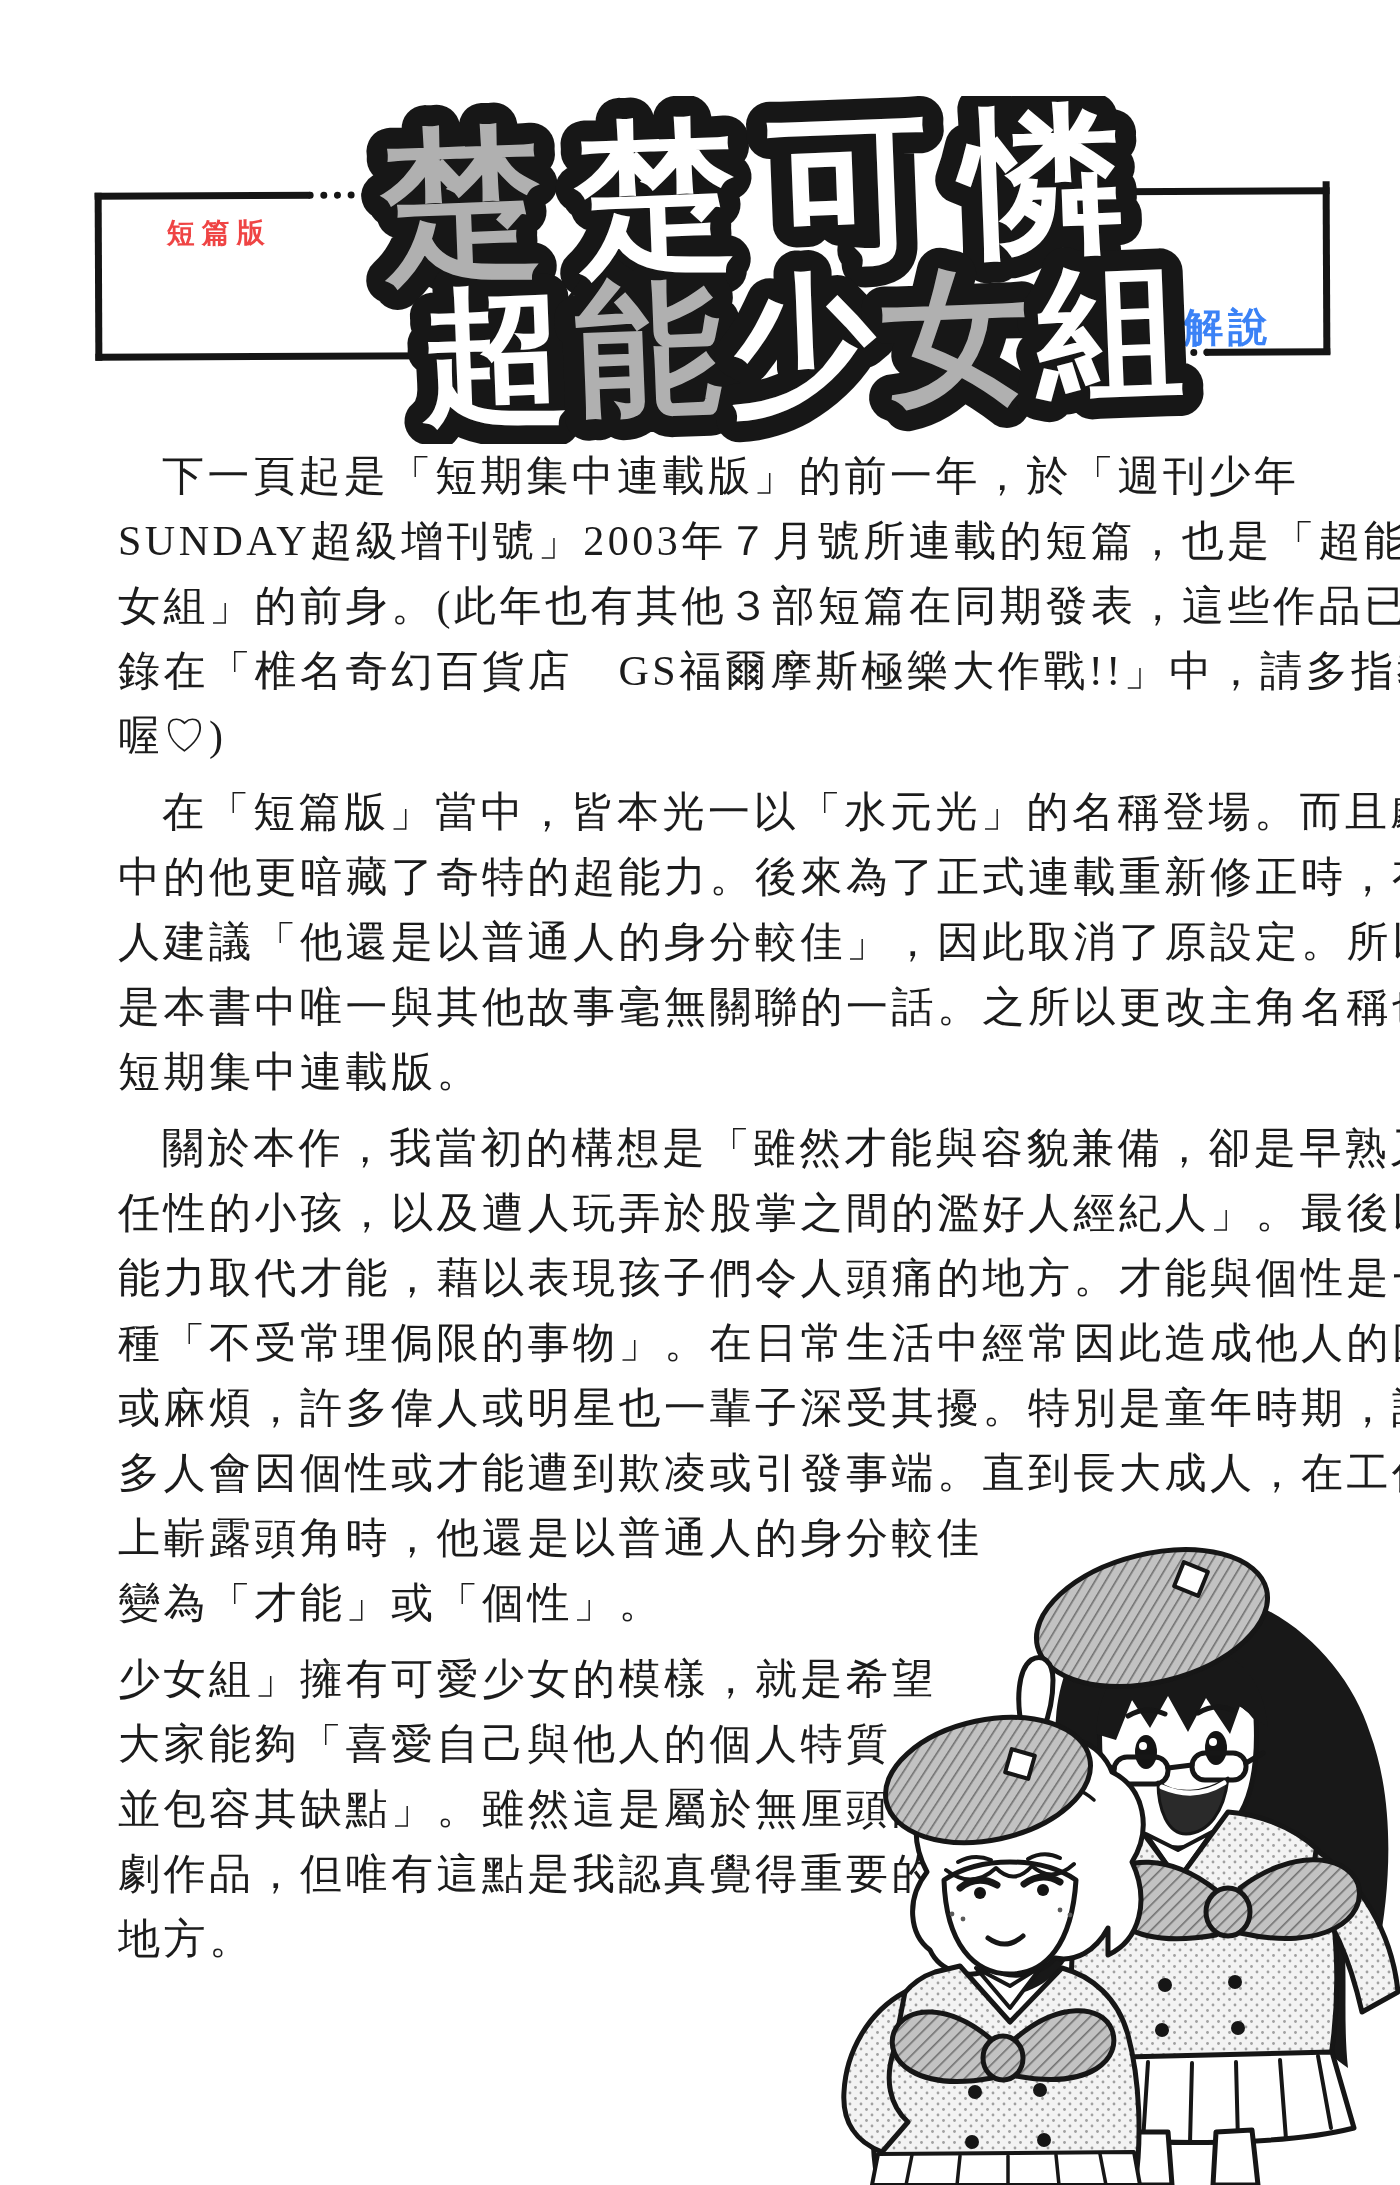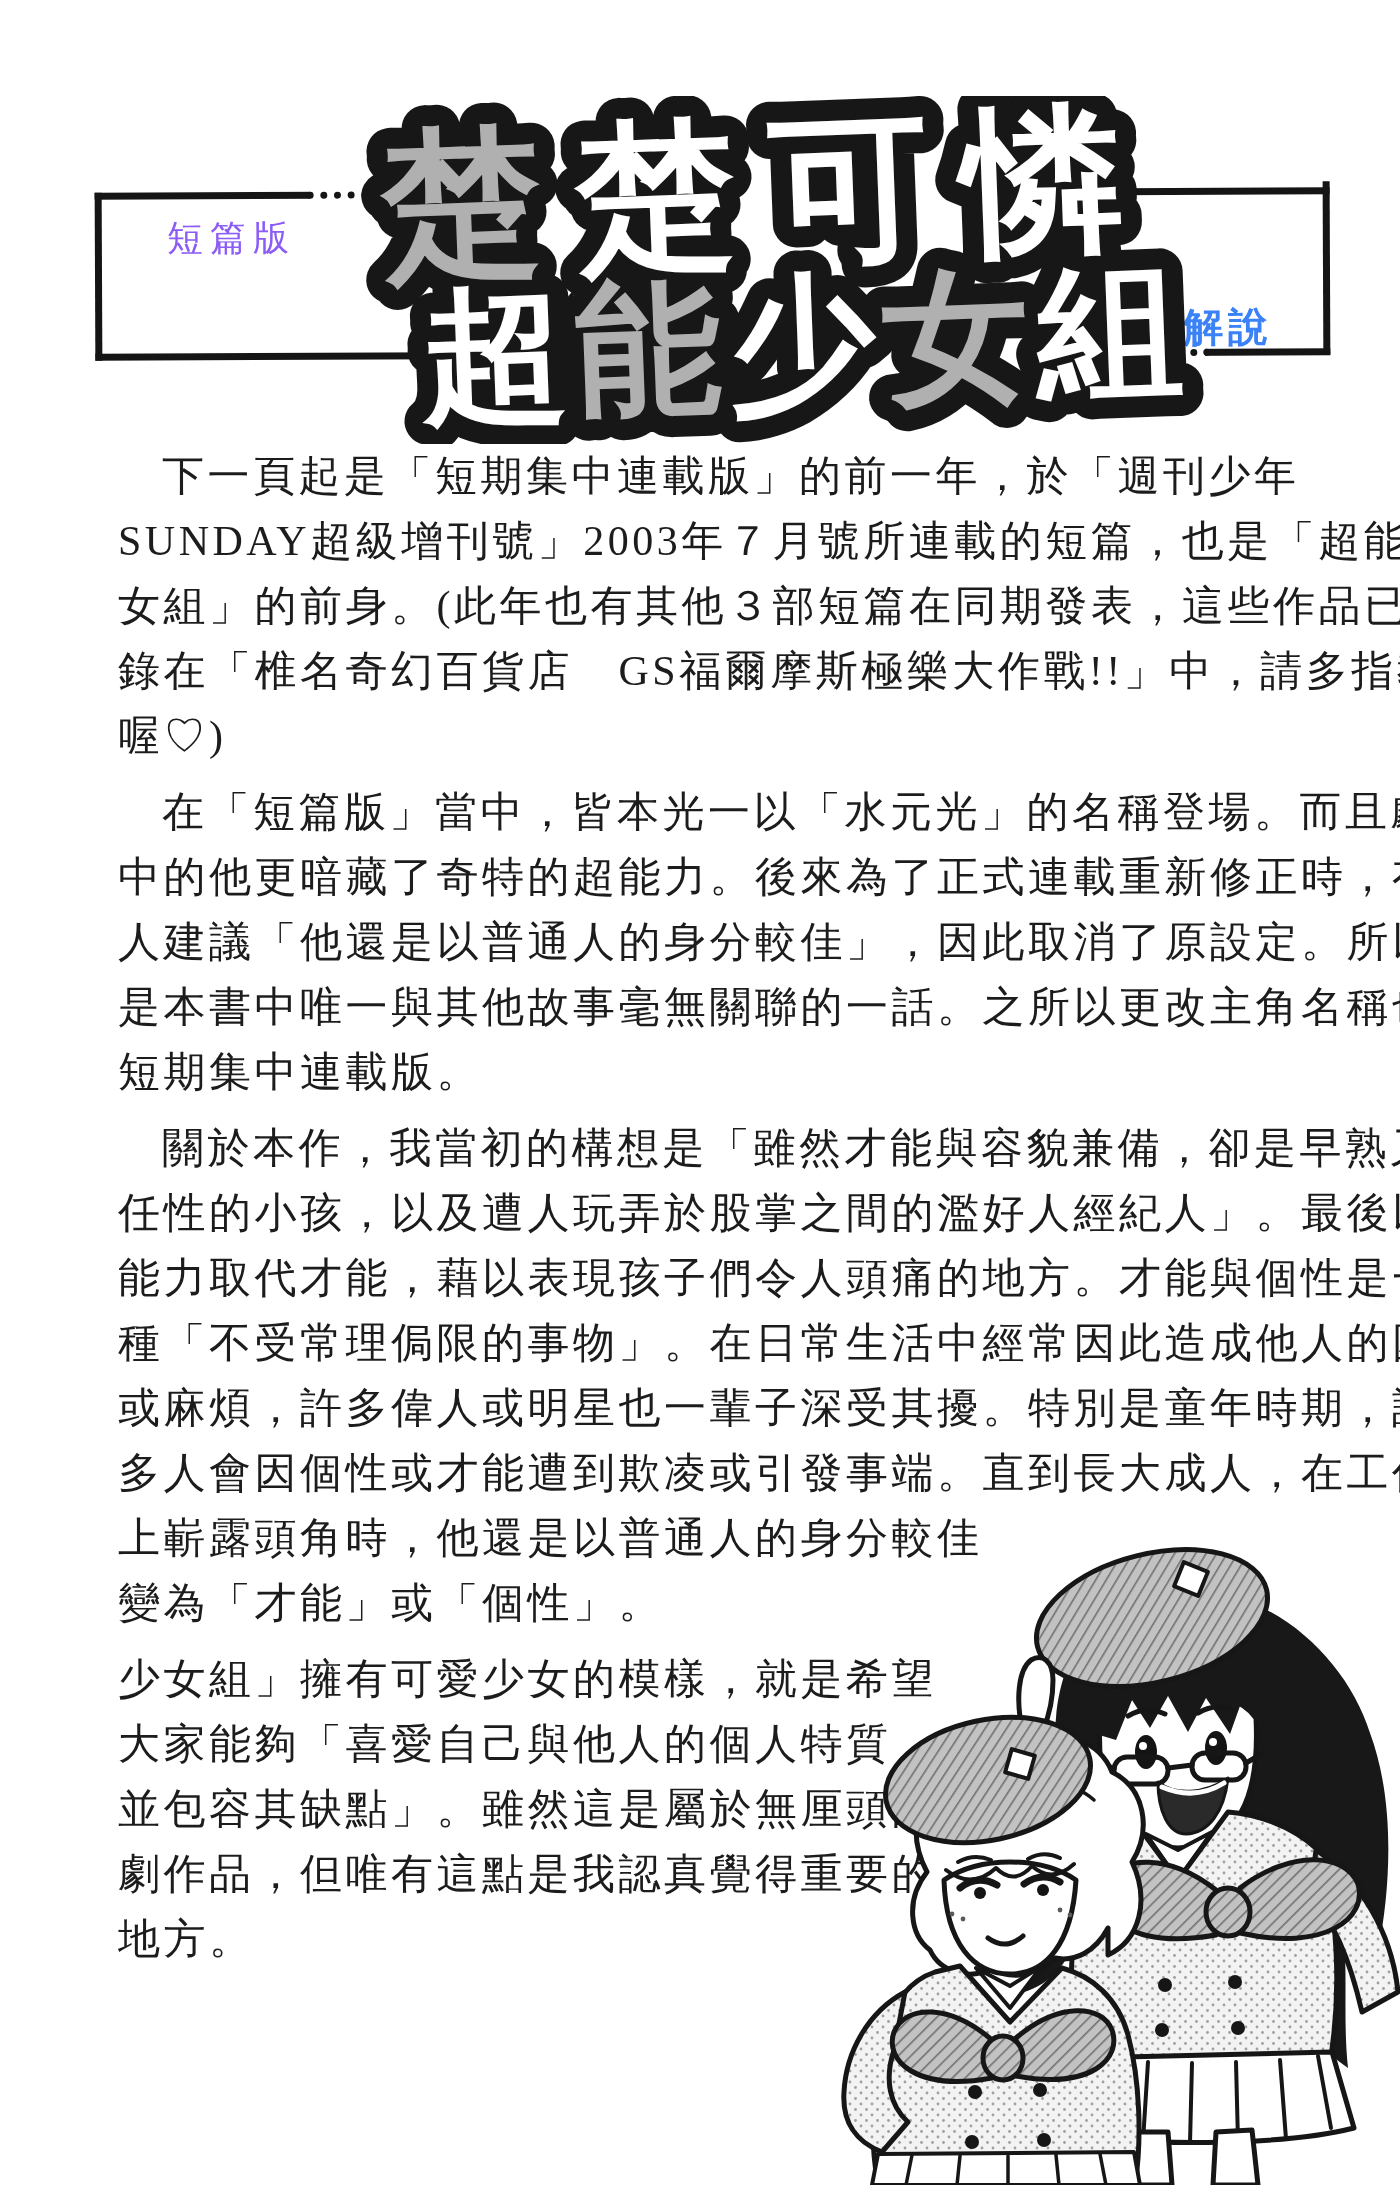--- a/index.html
+++ b/index.html
@@ -13,21 +13,21 @@
   .b-top{position:absolute;left:0;top:0;width:100%;height:7px;
     background:linear-gradient(90deg,#151515 0 215px,transparent 215px 880px,#151515 880px);}
   .b-bottom{position:absolute;left:0;bottom:0;width:100%;height:7px;
     background:linear-gradient(90deg,#151515 0 335px,transparent 335px 1110px,#151515 1110px);}
   .b-left{position:absolute;left:0;top:0;width:7px;height:100%;background:#151515;}
   .b-right{position:absolute;right:0;top:-6px;width:7px;height:103%;background:#151515;}
   .dots{position:absolute;height:0;border-top:7px dotted #151515;}
   .dots.dt{left:212px;top:0;width:130px;}
   .dots.db1{left:332px;bottom:0;width:140px;}
   .dots.db2{left:1030px;bottom:0;width:85px;}
-  .edition{position:absolute;left:72px;top:22px;font-size:36px;font-weight:400;letter-spacing:7px;color:#8b5cf6;}
+  .edition{position:absolute;left:72px;top:22px;font-size:28px;font-weight:700;letter-spacing:7px;color:#ef4444;}
   .kaisetsu{position:absolute;left:1088px;top:112px;font-size:40px;font-weight:700;letter-spacing:5px;color:#3b82f6;}
   
   .logo{position:absolute;left:350px;top:96px;width:880px;height:348px;}
   .logo text{font-family:"Liberation Sans","DejaVu Sans",sans-serif;font-weight:bold;}
   .logo .back{fill:#171717;stroke:#171717;stroke-width:42px;stroke-linejoin:round;paint-order:stroke;}
   .logo .front .w{fill:#ffffff;}
   .logo .front .g{fill:#b0b0b0;}
   .logo .l1{font-size:160px;letter-spacing:34px;}
   .logo .l2{font-size:146px;letter-spacing:8px;}
   

